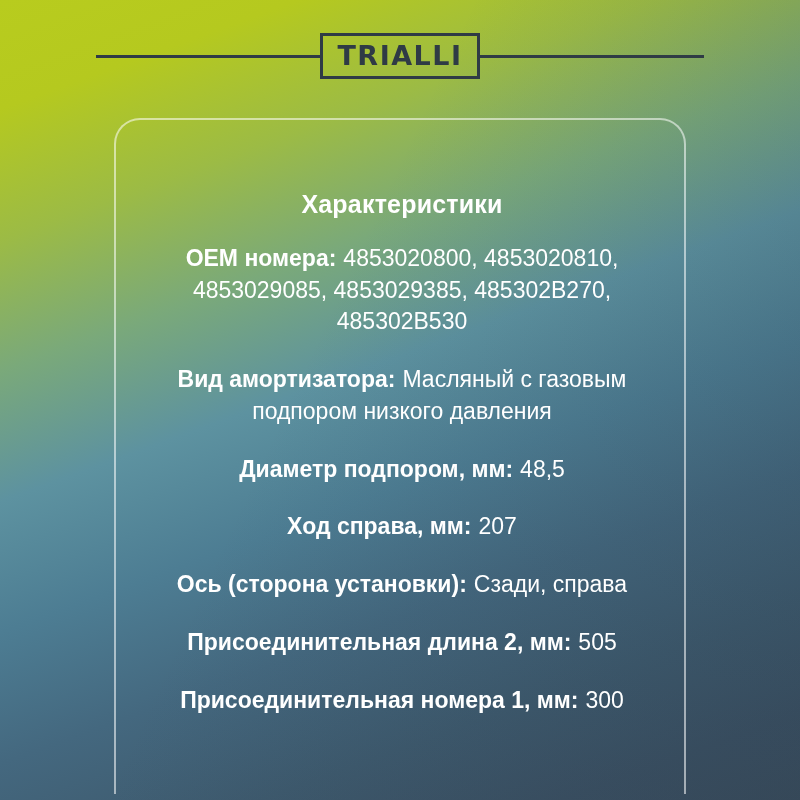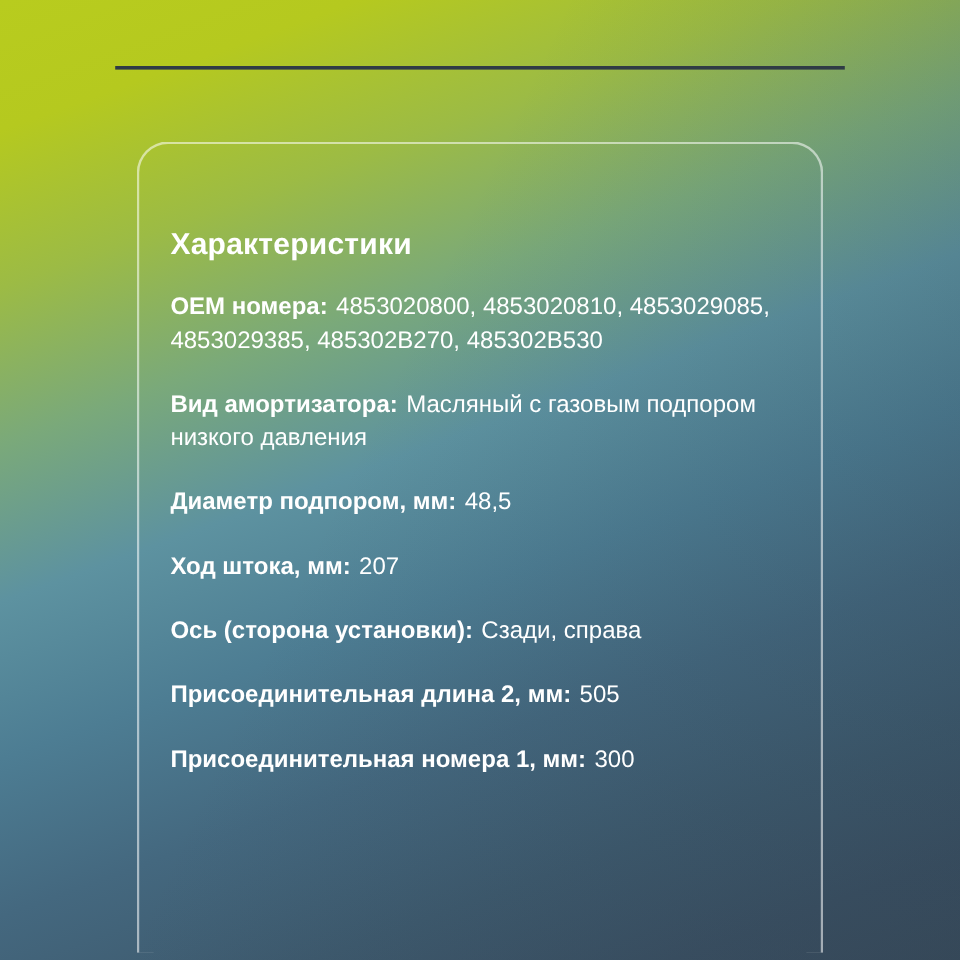--- a/index.html
+++ b/index.html
@@ -100,27 +100,29 @@
     z-index: 5;
     color: #ffffff;
   }
 
   .title {
     font-size: 25px;
     font-weight: 700;
     color: #ffffff;
     margin: 0 0 24px 0;
     letter-spacing: 0.2px;
+    text-align: center;
   }
 
   .spec {
     margin: 0 0 22px 0;
-    font-size: 20px;
+    font-size: 23px;
     line-height: 1.38;
     color: #ffffff;
+    text-align: center;
   }
   .spec:last-child { margin-bottom: 0; }
 
   .spec .label {
     font-weight: 700;
   }
   .spec .value {
     font-weight: 400;
   }
   .spec .gap { display: inline-block; width: 7px; }
@@ -132,20 +134,23 @@
   .spec.axis { margin-bottom: 26px; }
   .spec.len2 { margin-bottom: 26px; }
 </style>
 </head>
 <body>
 
 <div class="page">
 
   <div class="header">
     <div class="rule left"></div>
+    <div class="logo">
+      <div class="logo-text">TRIALLI</div>
+    </div>
     <div class="rule right"></div>
   </div>
 
   <div class="card"></div>
 
   <div class="content">
     <h1 class="title">Характеристики</h1>
 
     <p class="spec oem">
       <span class="label">OEM номера:</span><span class="gap"></span><span class="value">4853020800, 4853020810, 4853029085, 4853029385, 485302B270, 485302B530</span>
@@ -153,21 +158,21 @@
 
     <p class="spec kind">
       <span class="label">Вид амортизатора:</span><span class="gap"></span><span class="value">Масляный с газовым подпором низкого давления</span>
     </p>
 
     <p class="spec diameter">
       <span class="label">Диаметр подпором, мм:</span><span class="gap"></span><span class="value">48,5</span>
     </p>
 
     <p class="spec stroke">
-      <span class="label">Ход штока, мм:</span><span class="gap"></span><span class="value">207</span>
+      <span class="label">Ход справа, мм:</span><span class="gap"></span><span class="value">207</span>
     </p>
 
     <p class="spec axis">
       <span class="label">Ось (сторона установки):</span><span class="gap"></span><span class="value">Сзади, справа</span>
     </p>
 
     <p class="spec len2">
       <span class="label">Присоединительная длина 2, мм:</span><span class="gap"></span><span class="value">505</span>
     </p>
 

